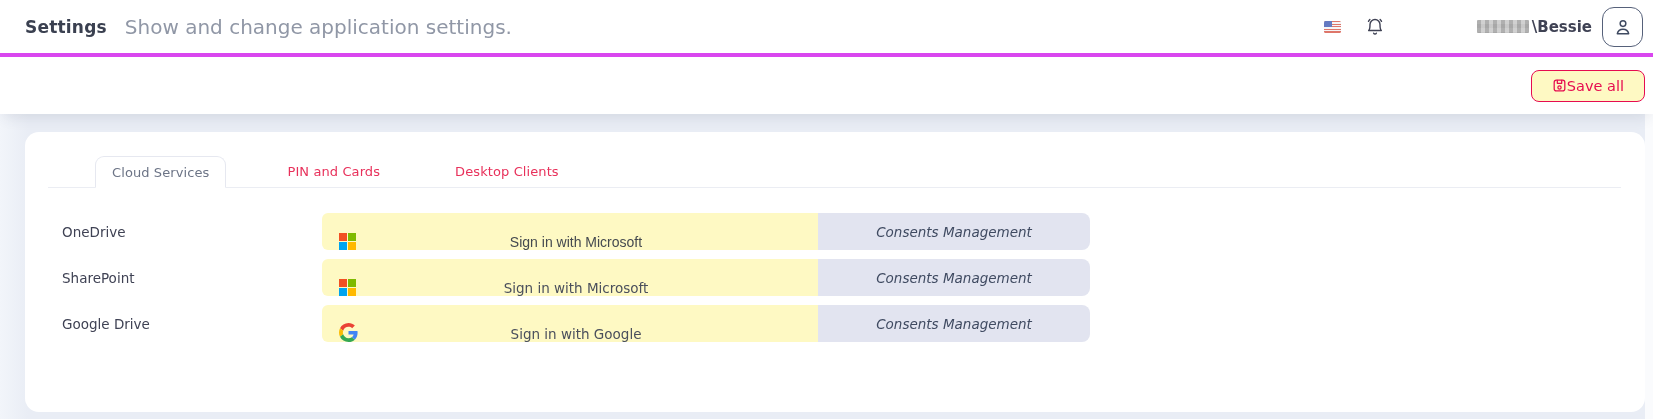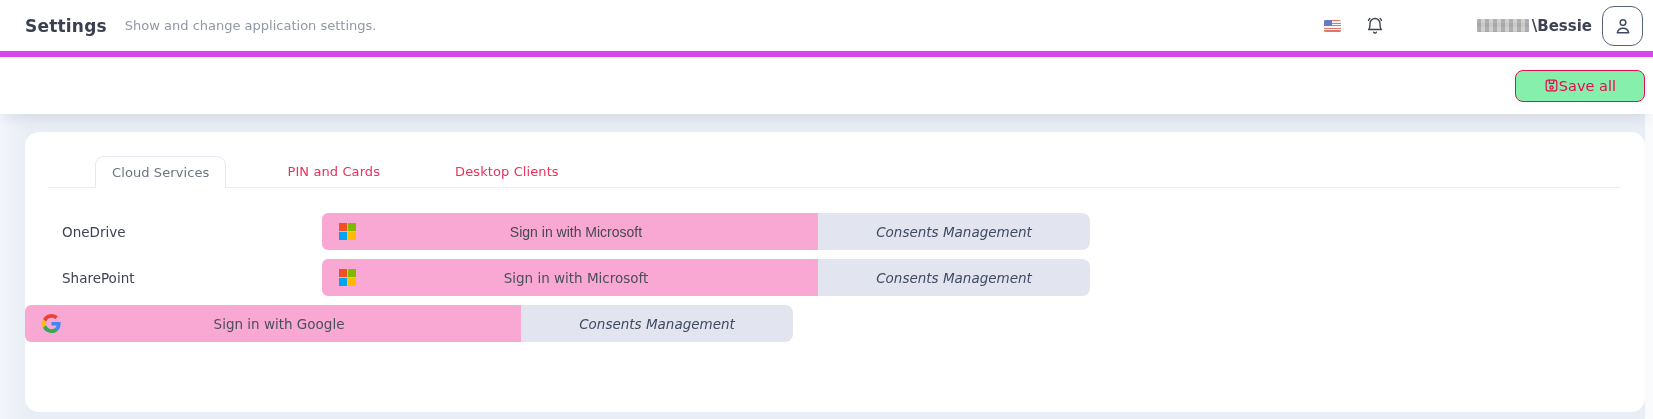--- a/index.html
+++ b/index.html
@@ -6,25 +6,25 @@
   html,body { width:1653px; height:419px; overflow:hidden; }
   body {
     font-family:"DejaVu Sans", sans-serif;
     background:linear-gradient(90deg,#f2f5fa 0,#e9edf5 28px,#e9edf5 100%);
     color:#3f4254;
     position:relative;
   }
 
   
   .topbar {
-    height:57px; background:#ffffff; border-bottom:6px solid #d946ef;
+    height:57px; background:#ffffff; border-bottom:4px solid #d946ef;
     display:flex; align-items:center; position:relative; z-index:3;
   }
   .page-title { margin-left:25px; font-size:17px; font-weight:700; color:#3a4050; letter-spacing:.2px; }
-  .page-subtitle { margin-left:18px; font-size:13px; color:#9097a6; }
+  .page-subtitle { margin-left:18px; font-size:20px; color:#9097a6; }
   .top-right { margin-left:auto; display:flex; align-items:center; }
 
   .flag { width:17px; height:12px; border-radius:1.5px; overflow:hidden; position:relative; opacity:.85; }
   .flag .stripes { position:absolute; inset:0;
     background:repeating-linear-gradient(180deg,#d95f51 0 1.3px,#f3f4f6 1.3px 2.6px); }
   .flag .canton { position:absolute; left:0; top:0; width:8px; height:6.5px; background:#4a63b8; }
 
   .bell-wrap { margin-left:24px; display:flex; align-items:center; cursor:pointer; }
   .user-cluster { margin-left:92px; display:flex; align-items:center; }
   .redacted {
@@ -41,23 +41,23 @@
     display:flex; align-items:center; justify-content:center; cursor:pointer;
   }
 
   
   .toolbar {
     height:57px; background:#ffffff; position:relative; z-index:2;
     display:flex; align-items:center; justify-content:flex-end;
     box-shadow:0 6px 14px -4px rgba(56,65,93,.14);
   }
   .save-btn {
-    margin-right:8px; height:32px; min-width:99px; padding:0 28px;
+    margin-right:8px; height:32px; min-width:99px; padding:0 20px;
     display:flex; align-items:center; justify-content:center; 
-    background:#86efac; border:1.5px solid #e60c50; border-radius:8px;
+    background:#fef9c3; border:1.5px solid #e60c50; border-radius:8px;
     color:#e60c50; font-size:14.5px; font-family:inherit; cursor:pointer;
   }
 
   
   .content { position:relative; padding-top:18px; z-index:1; }
   .scroll-strip { position:absolute; right:0; top:0; bottom:-300px; width:8px; background:#fafbfd; }
   .card {
     margin:0 8px 0 25px; height:280px; background:#ffffff; border-radius:14px;
     padding-top:23px; position:relative;
   }
@@ -73,22 +73,22 @@
     border:1px solid #e6e8f0; border-bottom:1px solid #ffffff;
     border-radius:9px 9px 0 0; margin-bottom:-1px;
   }
   .tab.inactive { padding:0 14px; color:#e8315b; font-weight:500; }
 
   .rows { margin-top:25px; }
   .service-row { display:flex; align-items:center; height:37px; margin-bottom:9px; }
   .service-label { width:297px; padding-left:37px; font-size:13.5px; color:#3f4254; }
   .btn-group { display:flex; height:37px; }
   .signin-btn {
-    width:496px; background:#f9a8d4; border:none; border-radius:6px 0 0 6px;
-    display:flex; align-items:center; position:relative; cursor:pointer;
+    width:496px; background:#fef9c3; border:none; border-radius:6px 0 0 6px;
+    display:flex; align-items:flex-end; position:relative; cursor:pointer;
     font-family:inherit;
     padding-left:12px;
   }
   .signin-btn .provider { position:absolute; left:17px; display:flex; }
   .signin-label { flex:1; text-align:center; font-size:13.5px; color:#4a4f5c; }
   .ms-font .signin-label { font-family:"Liberation Sans", sans-serif; font-size:14px; color:#44494f; }
   .consents-btn {
     width:272px; background:#e2e4f0; border:none; border-radius:0 8px 8px 0;
     display:flex; align-items:center; justify-content:center; cursor:pointer;
     font-size:13.5px; color:#3f4a61; font-family:inherit;font-style:italic;
@@ -195,20 +195,21 @@
                   <span class="ms-y"></span>
                 </span>
             </span>
             <span class="signin-label">Sign in with Microsoft</span>
           </button>
           <button class="consents-btn">Consents Management</button>
         </div>
       </div>
 
       <div class="service-row">
+        <div class="service-label">Google Drive</div>
         <div class="btn-group">
           <button class="signin-btn">
             <span class="provider">
               <svg width="19" height="19" viewBox="0 0 48 48">
                 <path fill="#EA4335" d="M24 9.5c3.54 0 6.71 1.22 9.21 3.6l6.85-6.85C35.9 2.38 30.47 0 24 0 14.62 0 6.51 5.38 2.56 13.22l7.98 6.19C12.43 13.72 17.74 9.5 24 9.5z"></path>
                 <path fill="#4285F4" d="M46.98 24.55c0-1.57-.15-3.09-.38-4.55H24v9.02h12.94c-.58 2.96-2.26 5.48-4.78 7.18l7.73 6c4.51-4.18 7.09-10.36 7.09-17.65z"></path>
                 <path fill="#FBBC05" d="M10.53 28.59c-.48-1.45-.76-2.99-.76-4.59s.27-3.14.76-4.59l-7.98-6.19C.92 16.46 0 20.12 0 24c0 3.88.92 7.54 2.56 10.78l7.97-6.19z"></path>
                 <path fill="#34A853" d="M24 48c6.48 0 11.93-2.13 15.89-5.81l-7.73-6c-2.15 1.45-4.92 2.3-8.16 2.3-6.26 0-11.57-4.22-13.47-9.91l-7.98 6.19C6.51 42.62 14.62 48 24 48z"></path>
               </svg>
             </span>

